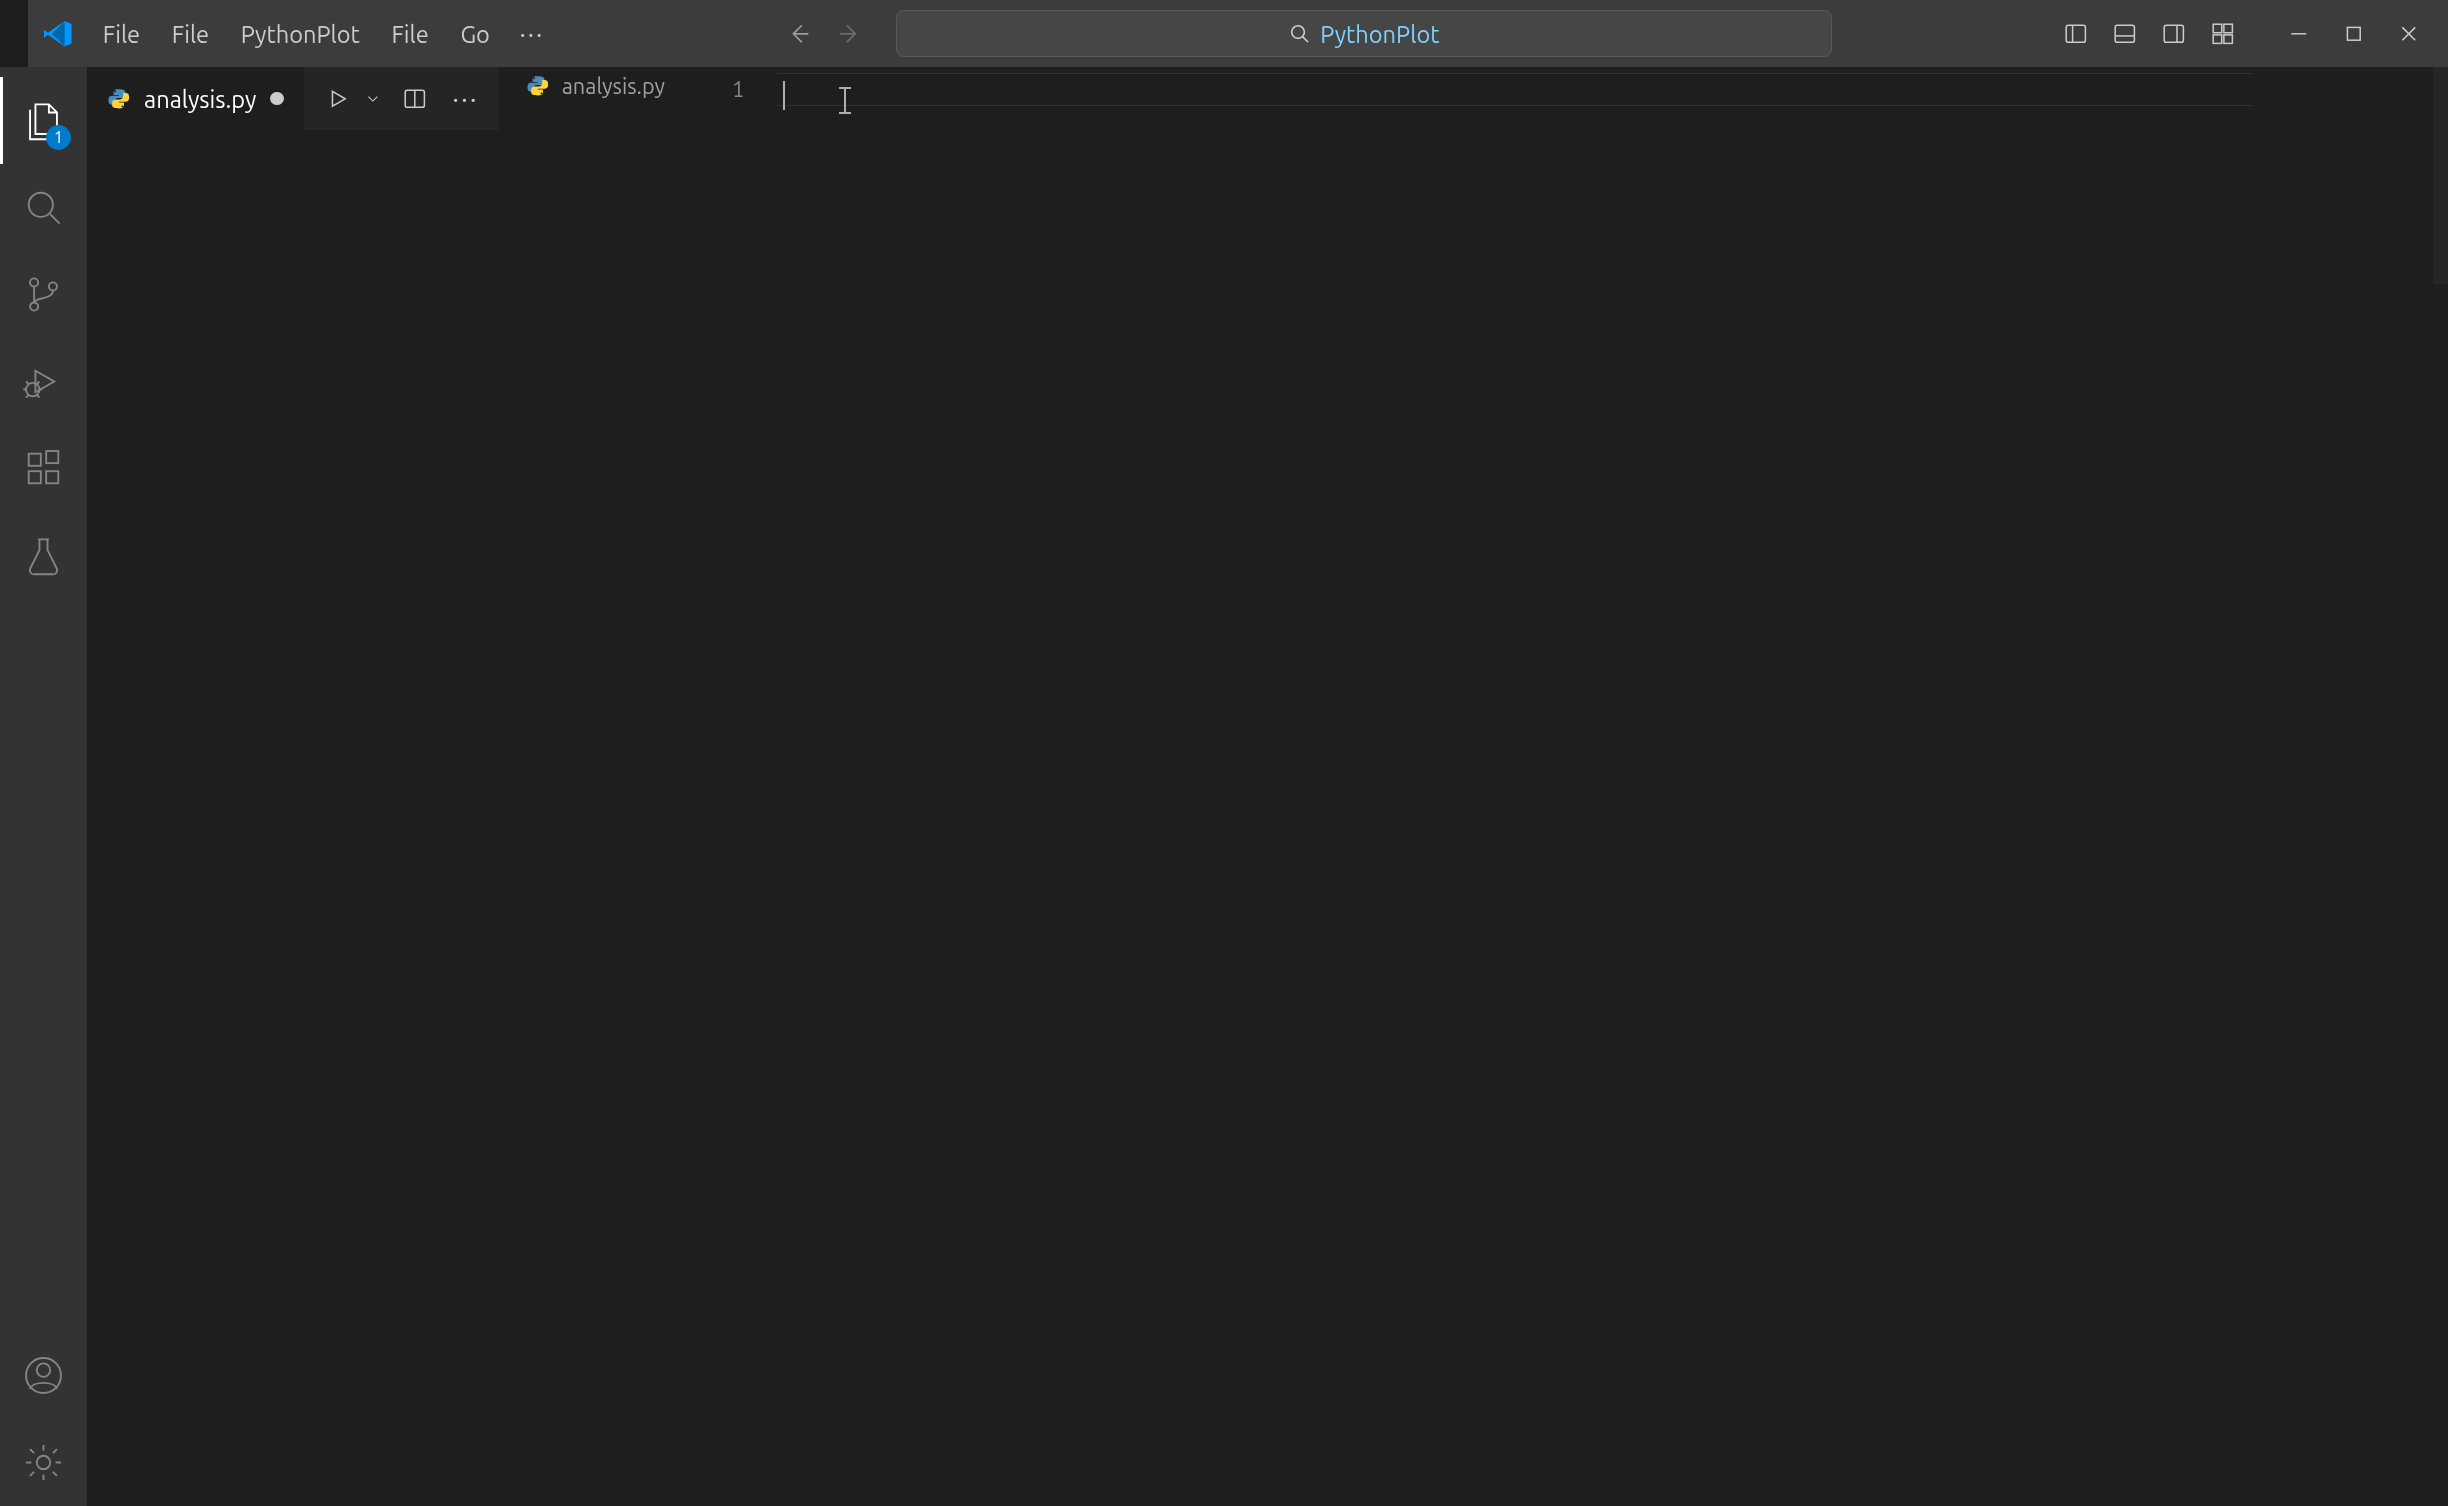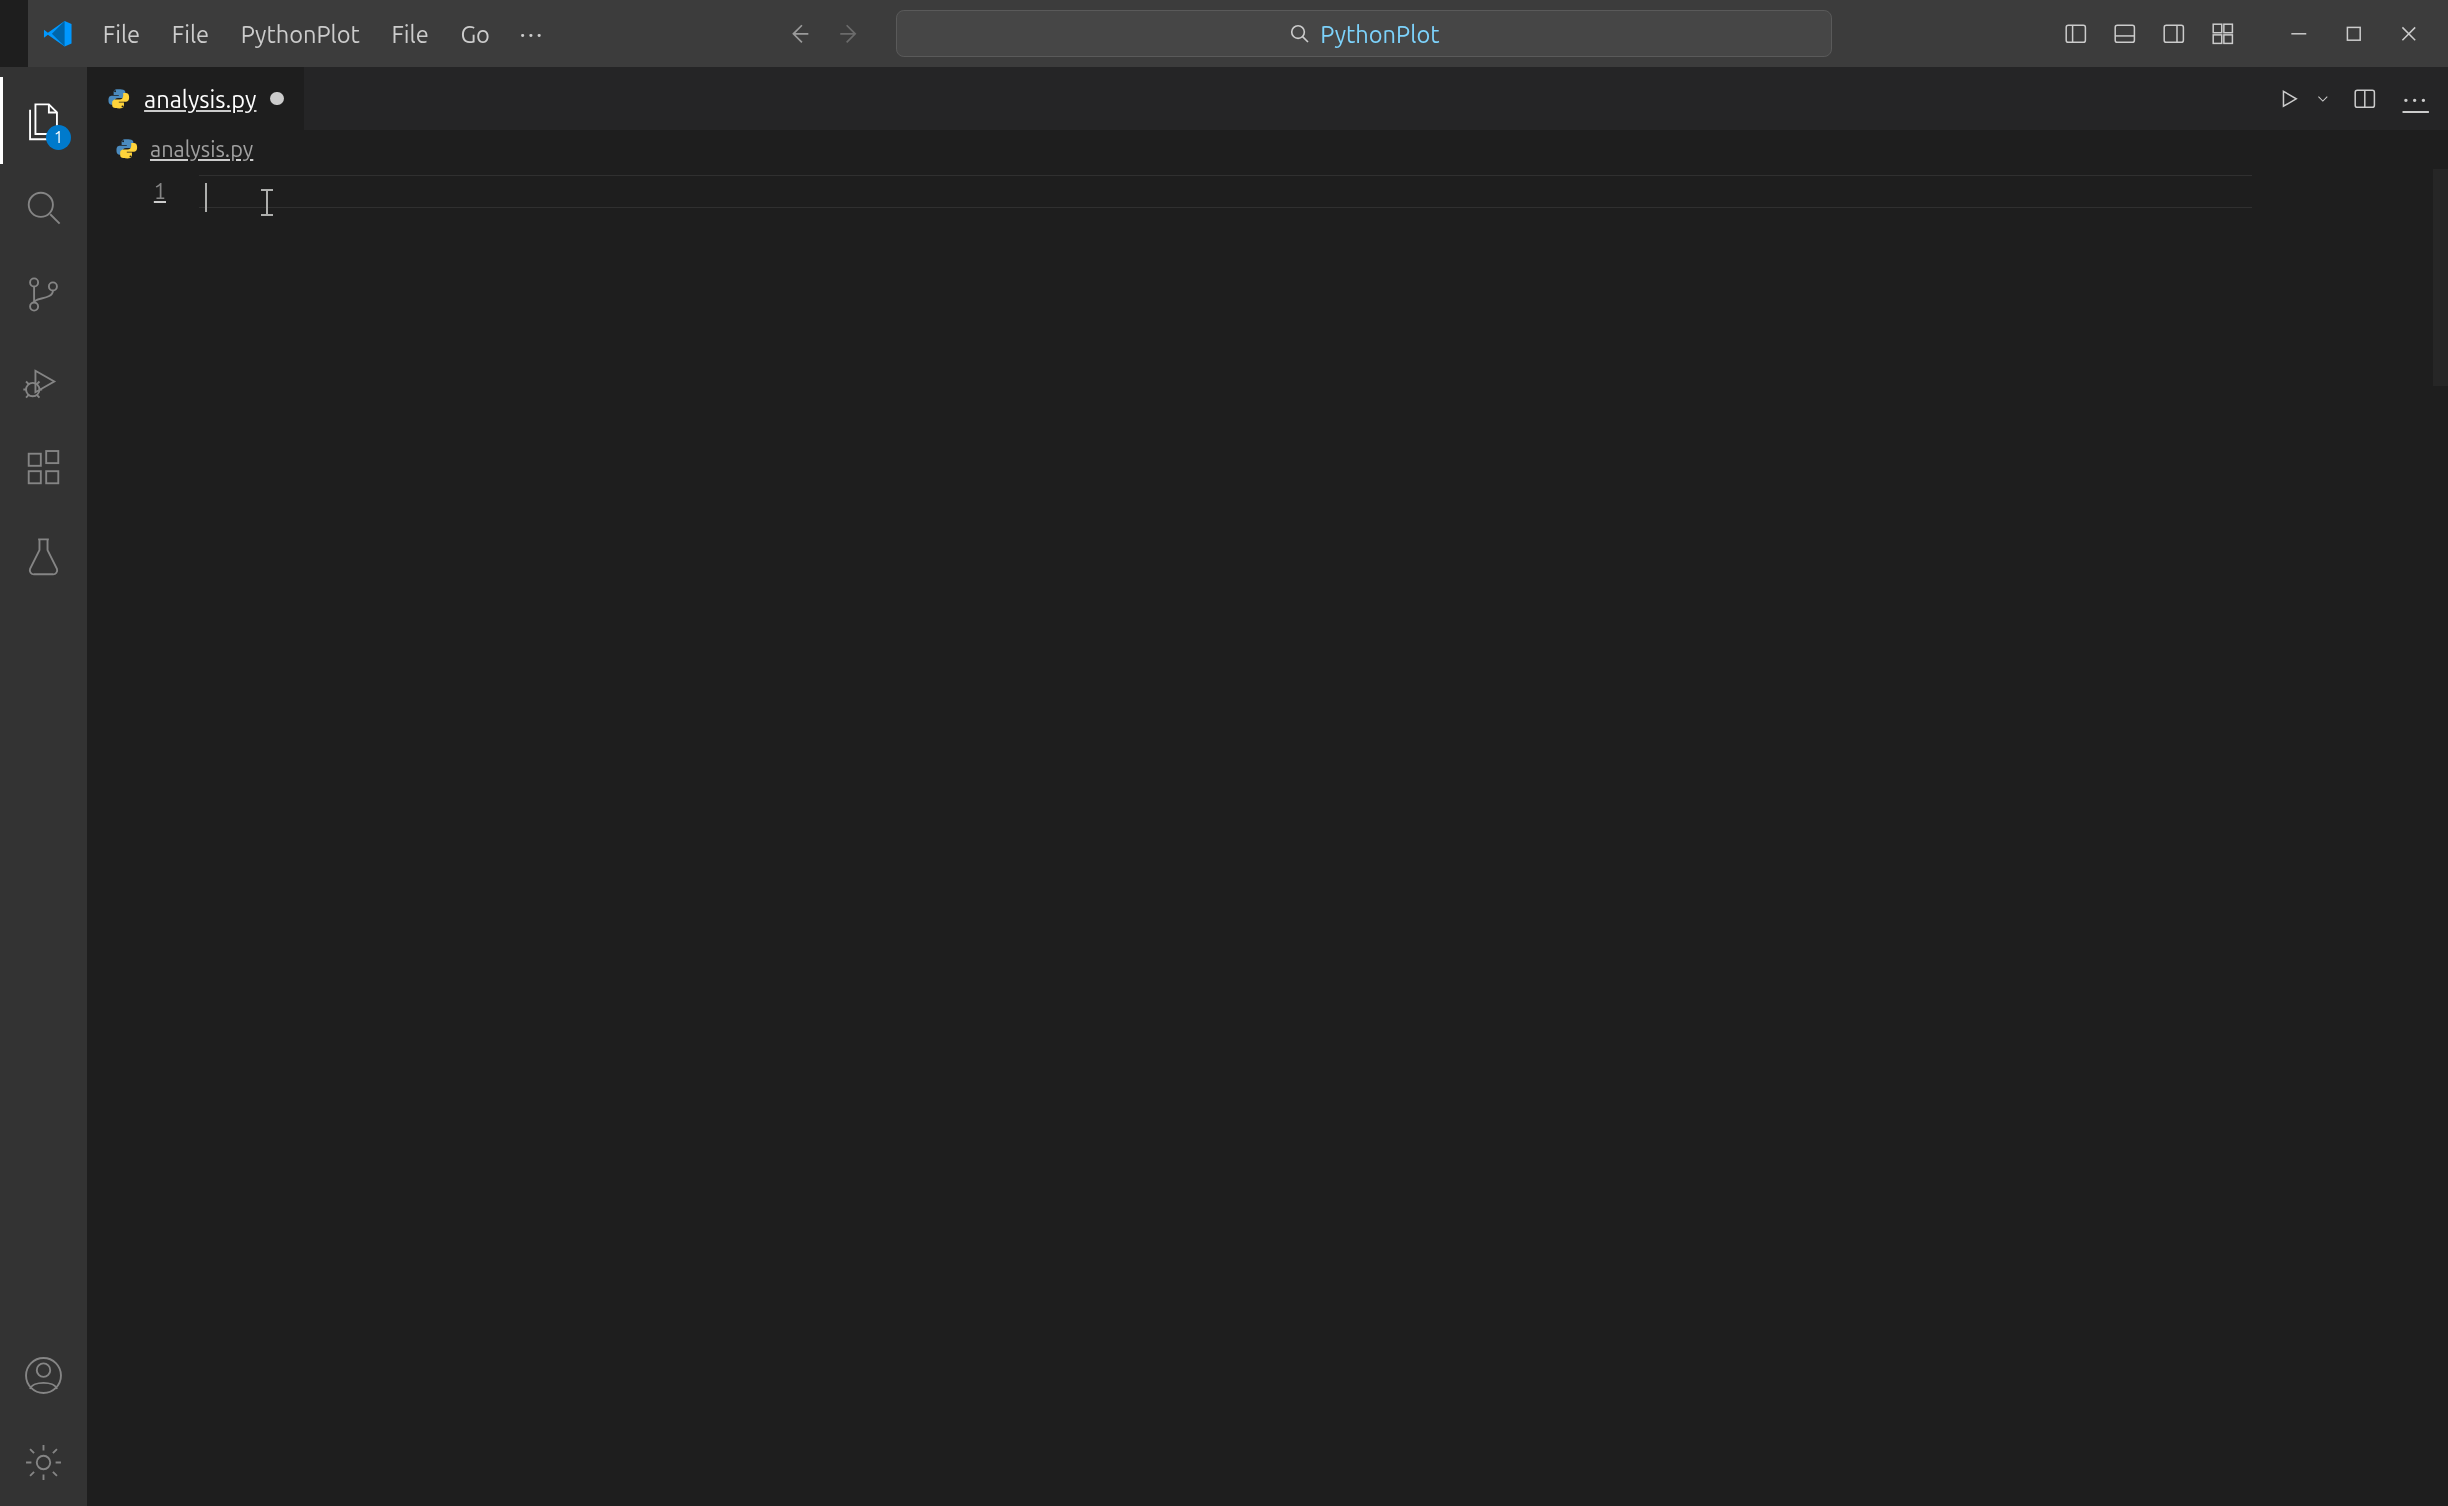--- a/index.html
+++ b/index.html
@@ -116,24 +116,23 @@
     color: #ffffff;
     font-size: 15.8px;
     display: flex; align-items: center; justify-content: center;
     padding: 0 3.9px;
   }
 
   
   .editor-area {
     flex: 1;
     display: flex;
-    flex-direction: column;
+    flex-direction: row;
     background: #1e1e1e;
     min-width: 0;
-    text-decoration: underline;
   }
   .tab-row {
     height: 63px;
     background: #252526;
     display: flex;
     align-items: stretch;
   }
   .tab {
     background: #1e1e1e;
     display: flex; align-items: center;

